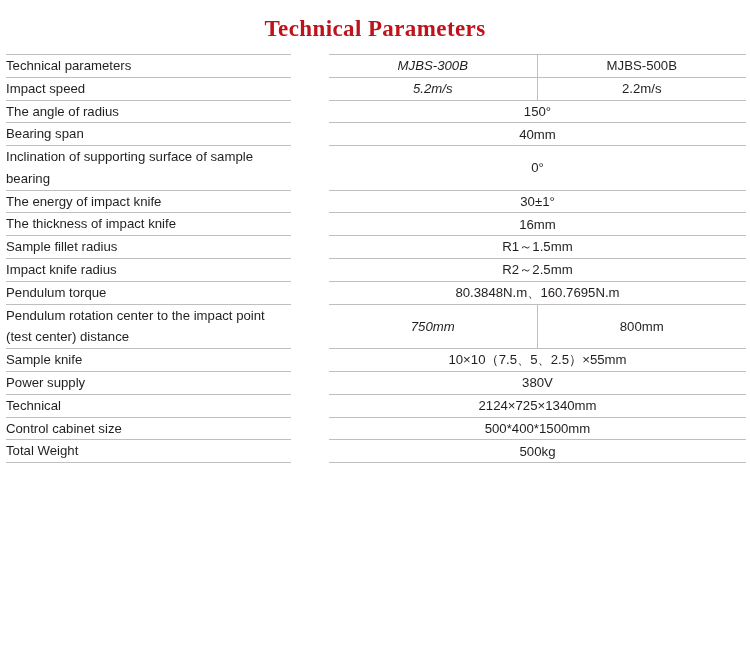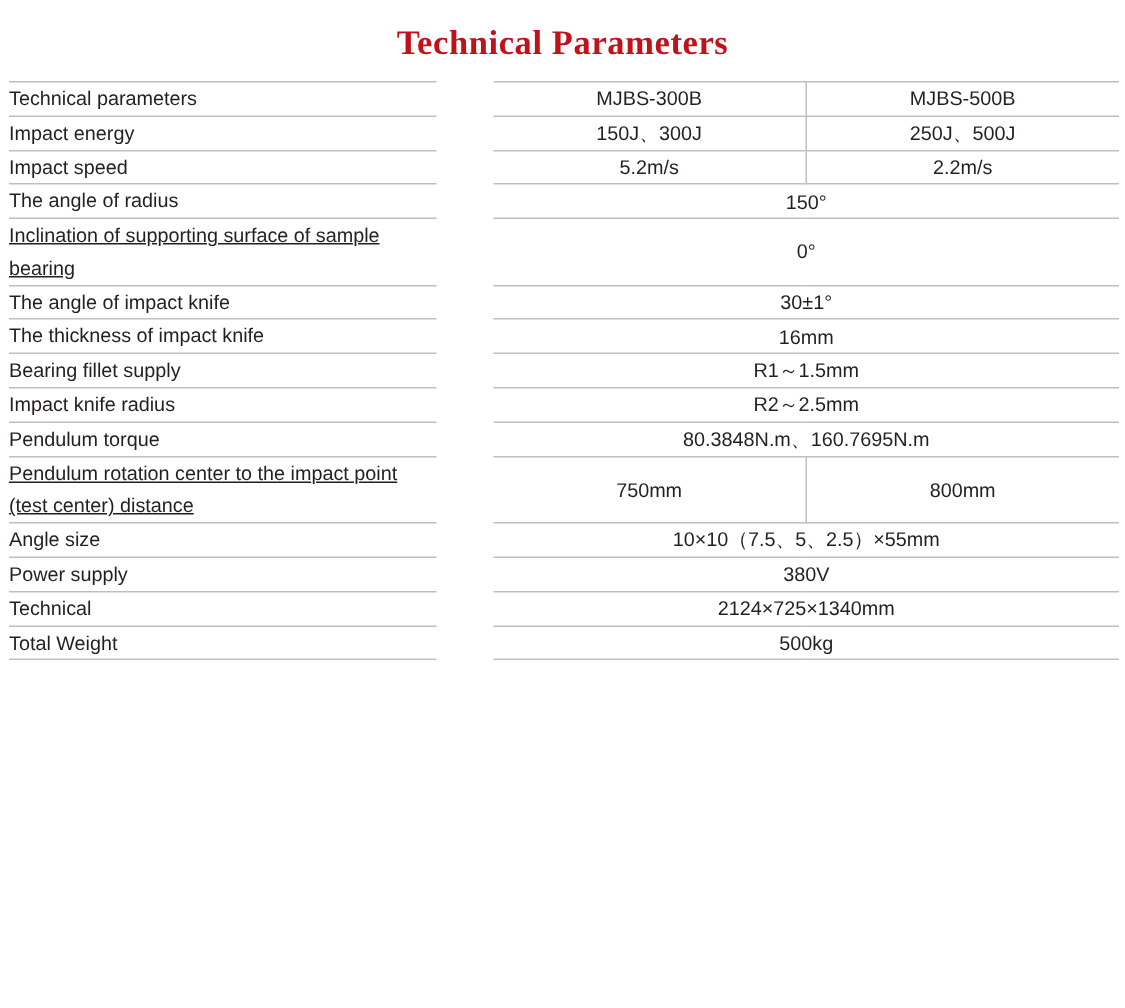--- a/index.html
+++ b/index.html
@@ -50,31 +50,31 @@
     text-align: left;
     color: #231f20;
   }
   td.val {
     text-align: center;
     padding: 8px 4px;
     color: #231f20;
   }
   td.split-left {
     border-right: 1px solid #bfbfbf;
+    font-style: italic;
   }
   .spacer-col {
     width: 38px;
     border: none !important;
   }
   td.nb {
     border: none !important;
   }
   .tall {
     line-height: 1.7;
-    text-decoration: underline;
   }
 </style>
 </head>
 <body>
 
 <div class="page">
   <div class="title">Technical Parameters</div>
 
   <table class="params">
     <colgroup>
@@ -84,61 +84,60 @@
       <col style="width:209px">
     </colgroup>
     <tbody>
       <tr>
         <td class="label">Technical parameters</td>
         <td class="nb spacer-col"></td>
         <td class="val split-left">MJBS-300B</td>
         <td class="val">MJBS-500B</td>
       </tr>
 
-      <tr>
-        <td class="label">Impact energy</td>
-        <td class="nb spacer-col"></td>
-        <td class="val split-left">150J、300J</td>
-        <td class="val">250J、500J</td>
-      </tr>
 
       <tr>
         <td class="label">Impact speed</td>
         <td class="nb spacer-col"></td>
         <td class="val split-left">5.2m/s</td>
         <td class="val">2.2m/s</td>
       </tr>
 
       <tr>
         <td class="label">The angle of radius</td>
         <td class="nb spacer-col"></td>
         <td class="val" colspan="2">150°</td>
       </tr>
 
+      <tr>
+        <td class="label">Bearing span</td>
+        <td class="nb spacer-col"></td>
+        <td class="val" colspan="2">40mm</td>
+      </tr>
 
       <tr>
         <td class="label tall">Inclination of supporting surface of sample bearing</td>
         <td class="nb spacer-col"></td>
         <td class="val" colspan="2">0°</td>
       </tr>
 
       <tr>
-        <td class="label">The angle of impact knife</td>
+        <td class="label">The energy of impact knife</td>
         <td class="nb spacer-col"></td>
         <td class="val" colspan="2">30±1°</td>
       </tr>
 
       <tr>
         <td class="label">The thickness of impact knife</td>
         <td class="nb spacer-col"></td>
         <td class="val" colspan="2">16mm</td>
       </tr>
 
       <tr>
-        <td class="label">Bearing fillet supply</td>
+        <td class="label">Sample fillet radius</td>
         <td class="nb spacer-col"></td>
         <td class="val" colspan="2">R1～1.5mm</td>
       </tr>
 
       <tr>
         <td class="label">Impact knife radius</td>
         <td class="nb spacer-col"></td>
         <td class="val" colspan="2">R2～2.5mm</td>
       </tr>
 
@@ -150,38 +149,43 @@
       </tr>
 
       <tr>
         <td class="label tall">Pendulum rotation center to the impact point (test center) distance</td>
         <td class="nb spacer-col"></td>
         <td class="val split-left">750mm</td>
         <td class="val">800mm</td>
       </tr>
 
       <tr>
-        <td class="label">Angle size</td>
+        <td class="label">Sample knife</td>
         <td class="nb spacer-col"></td>
         <td class="val" colspan="2">10×10（7.5、5、2.5）×55mm</td>
       </tr>
 
 
       <tr>
         <td class="label">Power supply</td>
         <td class="nb spacer-col"></td>
         <td class="val" colspan="2">380V</td>
       </tr>
 
       <tr>
         <td class="label">Technical</td>
         <td class="nb spacer-col"></td>
         <td class="val" colspan="2">2124×725×1340mm</td>
       </tr>
 
+      <tr>
+        <td class="label">Control cabinet size</td>
+        <td class="nb spacer-col"></td>
+        <td class="val" colspan="2">500*400*1500mm</td>
+      </tr>
 
       <tr>
         <td class="label">Total Weight</td>
         <td class="nb spacer-col"></td>
         <td class="val" colspan="2">500kg</td>
       </tr>
     </tbody>
   </table>
 </div>
 

